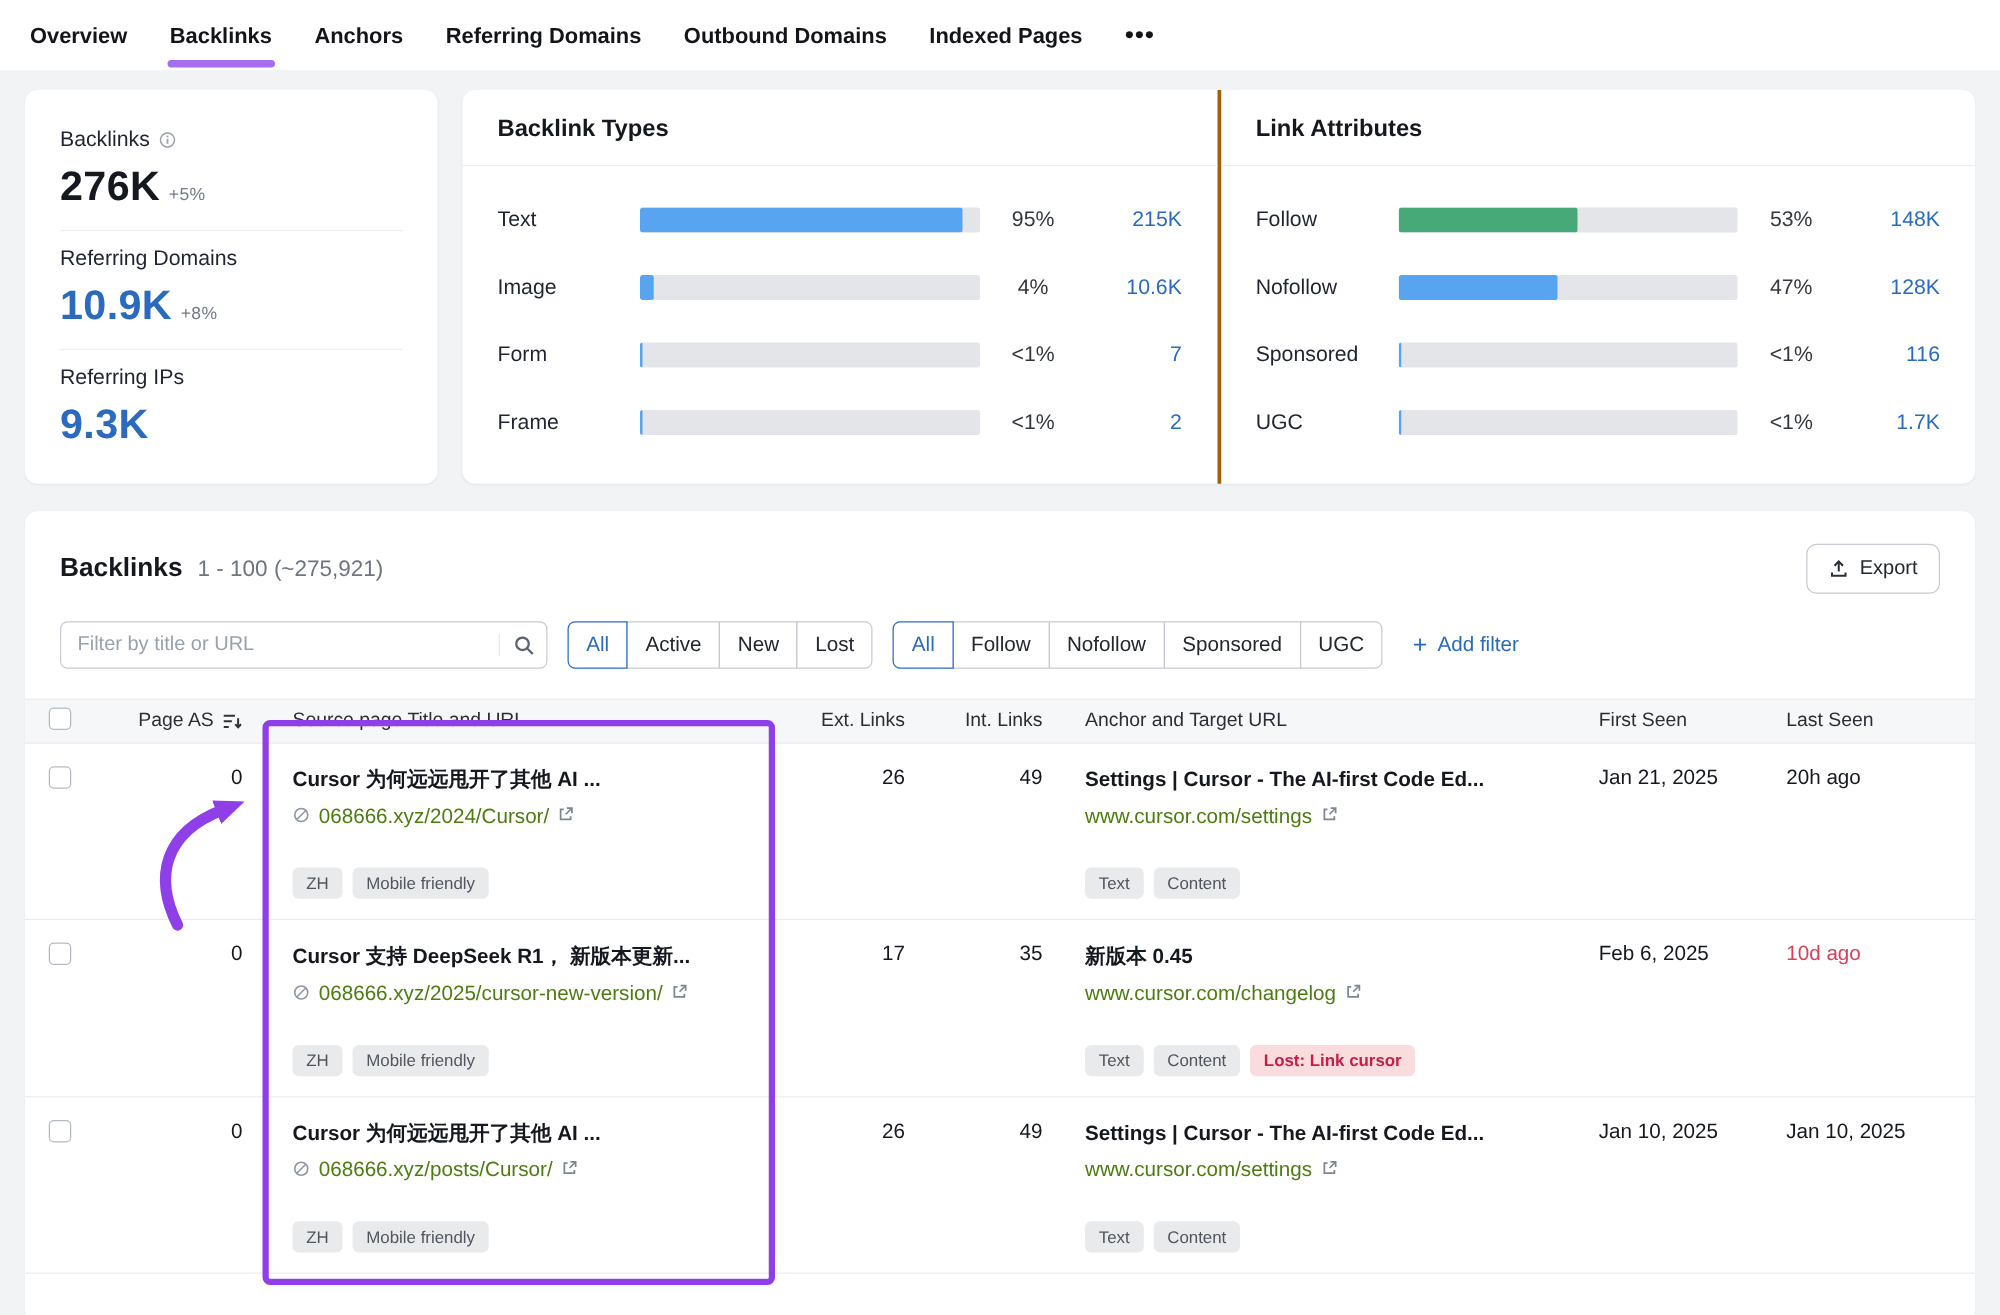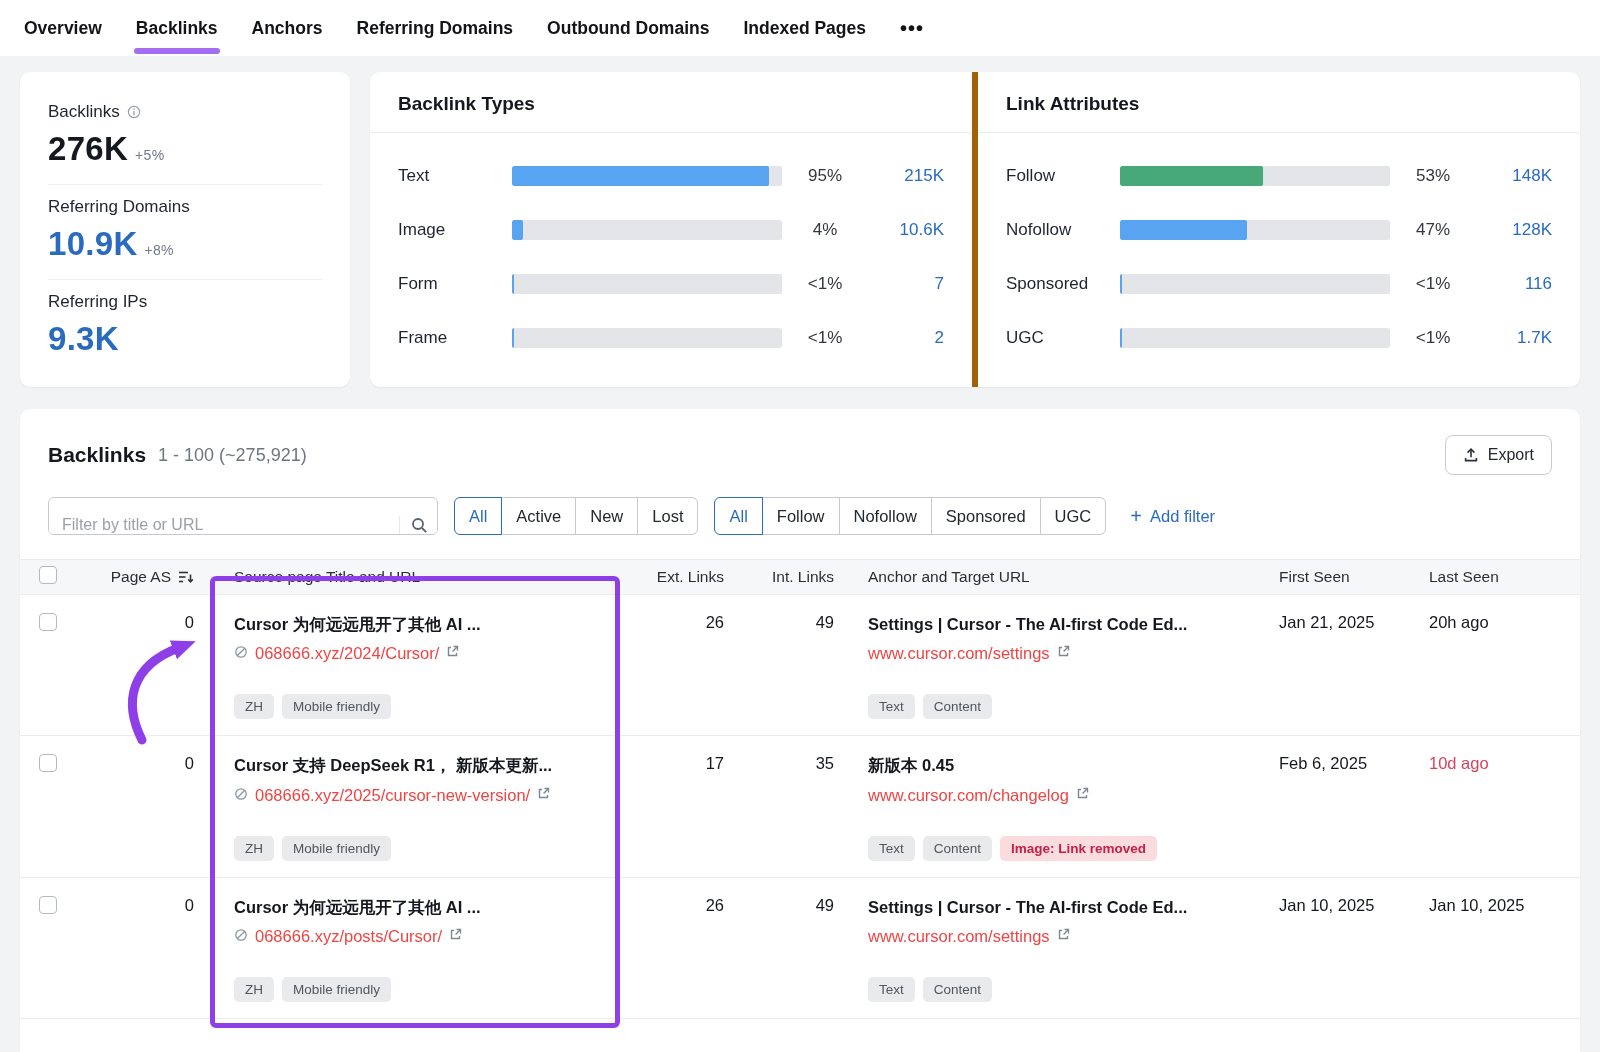--- a/index.html
+++ b/index.html
@@ -32,40 +32,40 @@
   .summary-card { width:330px; padding:18px 28px 6px; flex:none; }
   .metric { padding:12px 0 16px; border-bottom:1px solid #eceef0; }
   .metric:last-child { border-bottom:none; }
   .metric-label { display:flex; align-items:center; gap:7px; font-size:17px; color:#1f2430; }
   .metric-value { font-size:33px; font-weight:700; margin-top:8px; letter-spacing:.3px; }
   .metric-value .delta { font-size:14px; font-weight:400; color:#717a86; margin-left:7px; }
   .metric-value.blue { color:#2a6bc0; }
 
   .charts-card { flex:1; display:flex; }
   .chart-half { flex:1; padding-bottom:22px; }
-  .chart-half.left { border-right:6px solid #a16207; }
+  .chart-half.left { border-right:3px solid #a16207; }
   .chart-head { font-size:19px; font-weight:700; padding:21px 28px 17px; border-bottom:1px solid #eceef0; }
   .bar-rows { padding:16px 28px 0; }
   .bar-row { display:grid; grid-template-columns:100px 1fr 58px 76px; gap:14px; align-items:center; height:54px; font-size:17px; }
   .bar-label { color:#1f2430; }
   .bar-track { height:20px; background:#e3e5e9; border-radius:2px; overflow:hidden; }
   .bar-fill { height:100%; border-radius:2px; }
   .bar-pct { text-align:center; color:#33373d; }
   .bar-count { text-align:right; color:#2a6bc0; cursor:pointer; }
 
   
   .table-card { margin:22px 20px 0; border-radius:10px; overflow:hidden; padding-bottom:40px; }
   .table-top { display:flex; align-items:center; padding:26px 28px 16px; }
   .tt-title { font-size:21px; font-weight:700; }
   .tt-range { font-size:18px; color:#6e7680; margin-left:12px; }
   .export-btn { margin-left:auto; display:flex; align-items:center; gap:9px; height:40px; padding:0 17px;
     background:#fff; border:1px solid #c7cbd1; border-radius:8px; font-size:16px; color:#23272e; cursor:pointer; }
 
   .filter-row { display:flex; align-items:center; gap:16px; padding:6px 28px 24px; }
-  .search-box { display:flex; align-items:flex-end; width:390px; height:38px; border:1px solid #c6cad0; border-radius:6px; background:#fff; overflow:hidden; }
+  .search-box { display:flex; align-items:center; width:390px; height:38px; border:1px solid #c6cad0; border-radius:6px; background:#fff; overflow:hidden; }
   .search-input { flex:1; border:0; outline:0; padding:0 13px; font-size:16px; color:#333; font-family:inherit; }
   .search-input::placeholder { color:#9aa1ab; }
   .search-btn { width:38px; display:flex; align-items:center; justify-content:center; border-left:1px solid #e6e8eb; background:#fff; cursor:pointer; }
 
   .seg { display:flex; }
   .seg .seg-btn { height:38px; padding:0 14px; font-size:16.5px; background:#fff; border:1px solid #c6cad0;
     color:#23272e; margin-left:-1px; cursor:pointer; font-family:inherit; position:relative; }
   .seg .seg-btn:first-child { border-radius:6px 0 0 6px; margin-left:0; }
   .seg .seg-btn:last-child { border-radius:0 6px 6px 0; }
   .seg .seg-btn.active { border-color:#2a6bc0; color:#2a6bc0; z-index:1; }
@@ -89,21 +89,21 @@
   .th.c-pageas { display:flex; justify-content:flex-end; align-items:center; gap:7px; }
   .c-source { padding-left:24px; padding-right:30px; }
   .c-ext, .c-int { text-align:right; padding-right:4px; }
   .c-anchor { padding-left:30px; padding-right:24px; }
   .c-first { padding-left:26px; }
   .c-last { padding-left:26px; }
   .c-last.red { color:#d8415a; }
 
   .cell-title { color:#15181e; margin-bottom:7px; white-space:nowrap; overflow:hidden; line-height:1.35;font-weight:bold; }
   .link-line { display:flex; align-items:flex-start; gap:7px; line-height:1.4; flex-wrap:wrap; }
-  .link { color:#ef4444; text-decoration:none; word-break:break-all; cursor:pointer;text-align:center; }
+  .link { color:#4d7c0f; text-decoration:none; word-break:break-all; cursor:pointer;text-align:center; }
   .link.wrap { max-width:318px; display:inline-block; }
   .link-line .icon { margin-top:3px; }
   .badges { display:flex; gap:8px; margin-top:29px; flex-wrap:wrap; }
   .badge { background:#e9eaec; color:#51565e; font-size:13.5px; padding:5px 11px; border-radius:5px; white-space:nowrap; }
   .badge.lost { background:#fadbde; color:#c32246; font-weight:700; }
 
   input[type="checkbox"] {
     appearance:none; width:18px; height:18px; border:1.5px solid #b3bac3; border-radius:4px;
     background:#fff; cursor:pointer; display:inline-block;
   }
@@ -395,21 +395,21 @@
             <svg width="13" height="13" viewBox="0 0 13 13">
               <path d="M5 2.5 H2.5 V10.5 H10.5 V8" fill="none" stroke="#7d8694" stroke-width="1.4"></path>
               <path d="M7.5 1.5 H11.5 V5.5" fill="none" stroke="#7d8694" stroke-width="1.4"></path>
               <path d="M11.2 1.8 L6.6 6.4" stroke="#7d8694" stroke-width="1.4"></path>
             </svg>
           </span>
       </div>
       <div class="badges">
         <span class="badge">Text</span>
         <span class="badge">Content</span>
-        <span class="badge lost">Image: Link removed</span>
+        <span class="badge lost">Lost: Link cursor</span>
       </div>
     </div>
     <div class="td c-first">Feb 6, 2025</div>
     <div class="td c-last red">10d ago</div>
   </div>
 
   <div class="trow">
     <div class="td c-check"><input type="checkbox" style=""></div>
     <div class="td c-pageas">0</div>
     <div class="td c-source">

